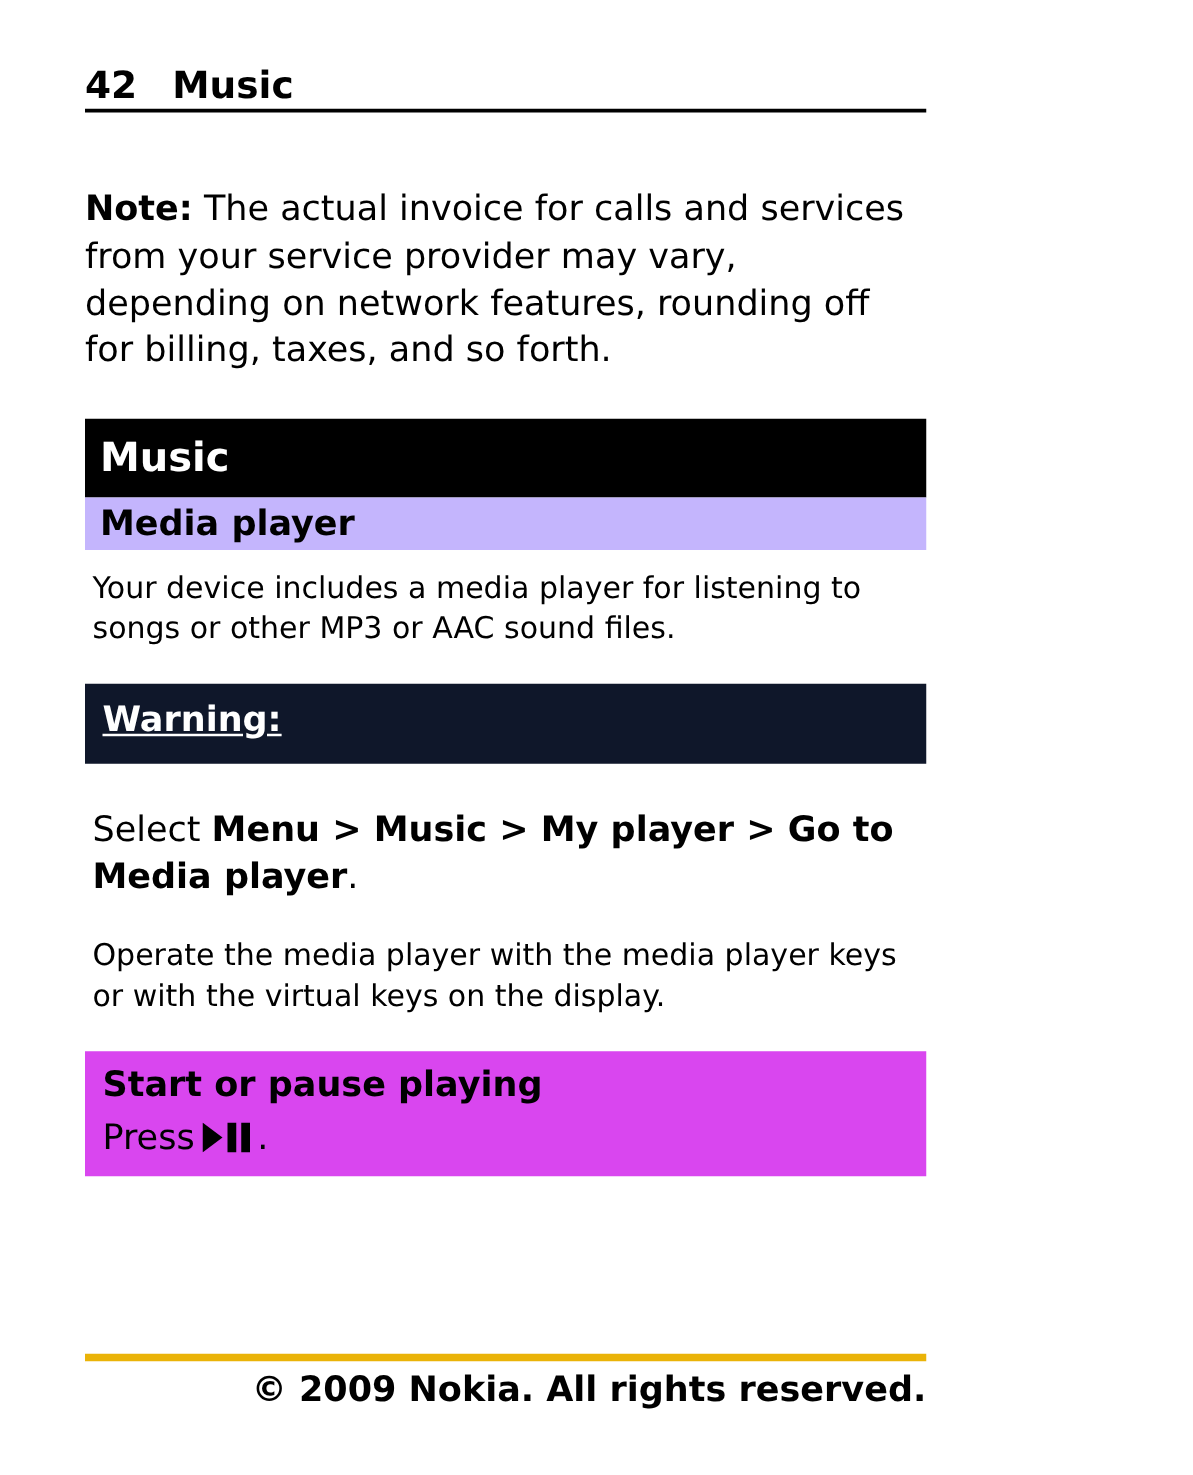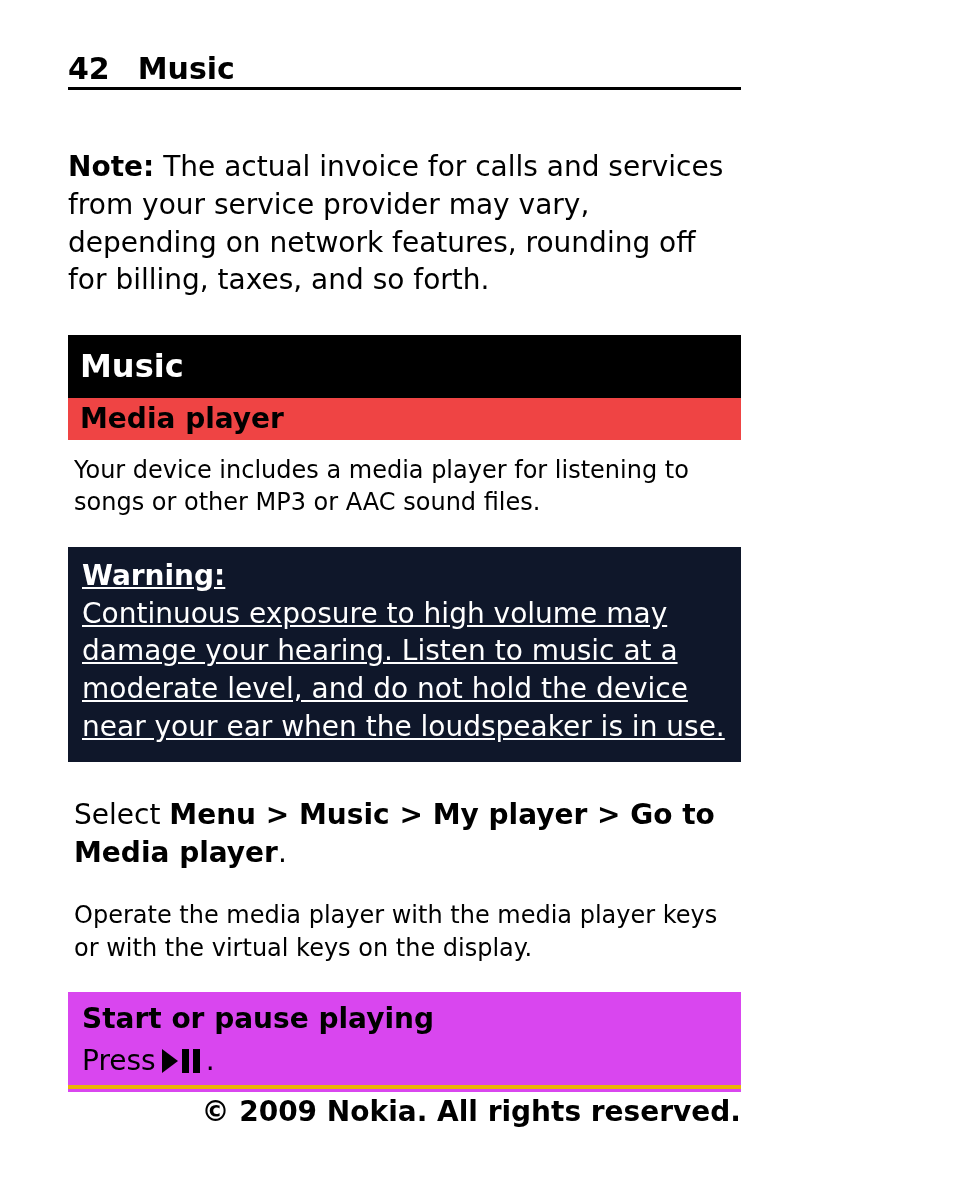--- a/index.html
+++ b/index.html
@@ -38,21 +38,21 @@
   .note-label { font-weight: 700; }
   .section-bar-black {
     background: #000;
     color: #fff;
     font-weight: 700;
     font-size: 32px;
     padding: 14px 12px;
     line-height: 1.1;
   }
   .section-bar-grey {
-    background: #ef4444;
+    background: #c4b5fd;
     color: #000;
     font-weight: 700;
     font-size: 28px;
     padding: 4px 12px;
     line-height: 1.2;
   }
   .body-para {
     font-size: 24px;
     line-height: 1.35;
     margin: 14px 0 28px 0;
@@ -87,21 +87,21 @@
     display: inline-flex;
     align-items: center;
     height: 24px;
   }
   .play-pause-icon svg { display: block; }
   .footer {
     position: absolute;
     left: 68px;
     right: 68px;
     bottom: 52px;
-    border-top: 4px solid #eab308;
+    border-top: 6px solid #eab308;
     padding-top: 6px;
     font-weight: 700;
     font-size: 28px;
     text-align: right;
   }
 </style>
 </head>
 <body>
 
 <div class="page">
@@ -118,21 +118,20 @@
     </p>
 
     <div class="section-bar-black">Music</div>
 
     <div class="section-bar-grey">Media player</div>
 
     <p class="body-para">Your device includes a media player for listening to songs or other MP3 or AAC sound files.</p>
 
     <div class="warning-box">
       <span class="warning-title">Warning:</span>
-      <span>Continuous exposure to high volume may damage your hearing. Listen to music at a moderate level, and do not hold the device near your ear when the loudspeaker is in use.</span>
     </div>
 
     <p class="nav-para">
       <span>Select </span><span class="b">Menu</span><span class="b"> &gt; </span><span class="b">Music</span><span class="b"> &gt; </span><span class="b">My player</span><span class="b"> &gt; </span><span class="b">Go to Media player</span><span>.</span>
     </p>
 
     <p class="body-para">Operate the media player with the media player keys or with the virtual keys on the display.</p>
 
     <div class="subhead-box">
       <span class="subhead-title">Start or pause playing</span>

